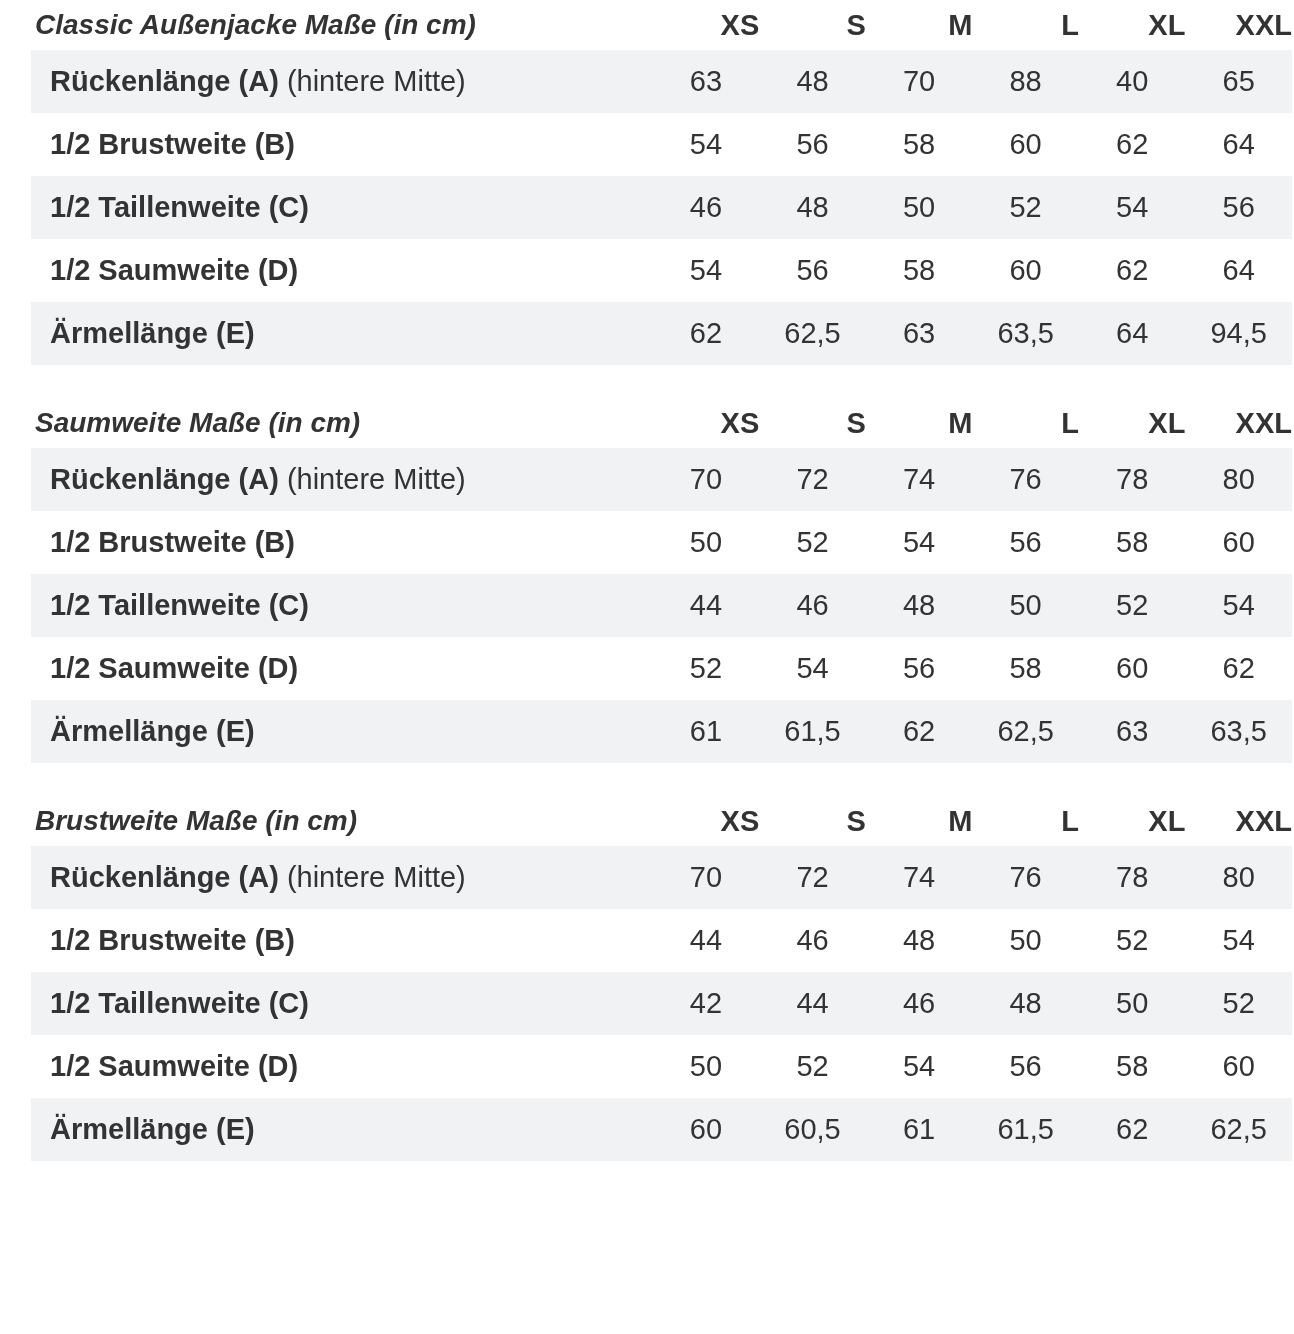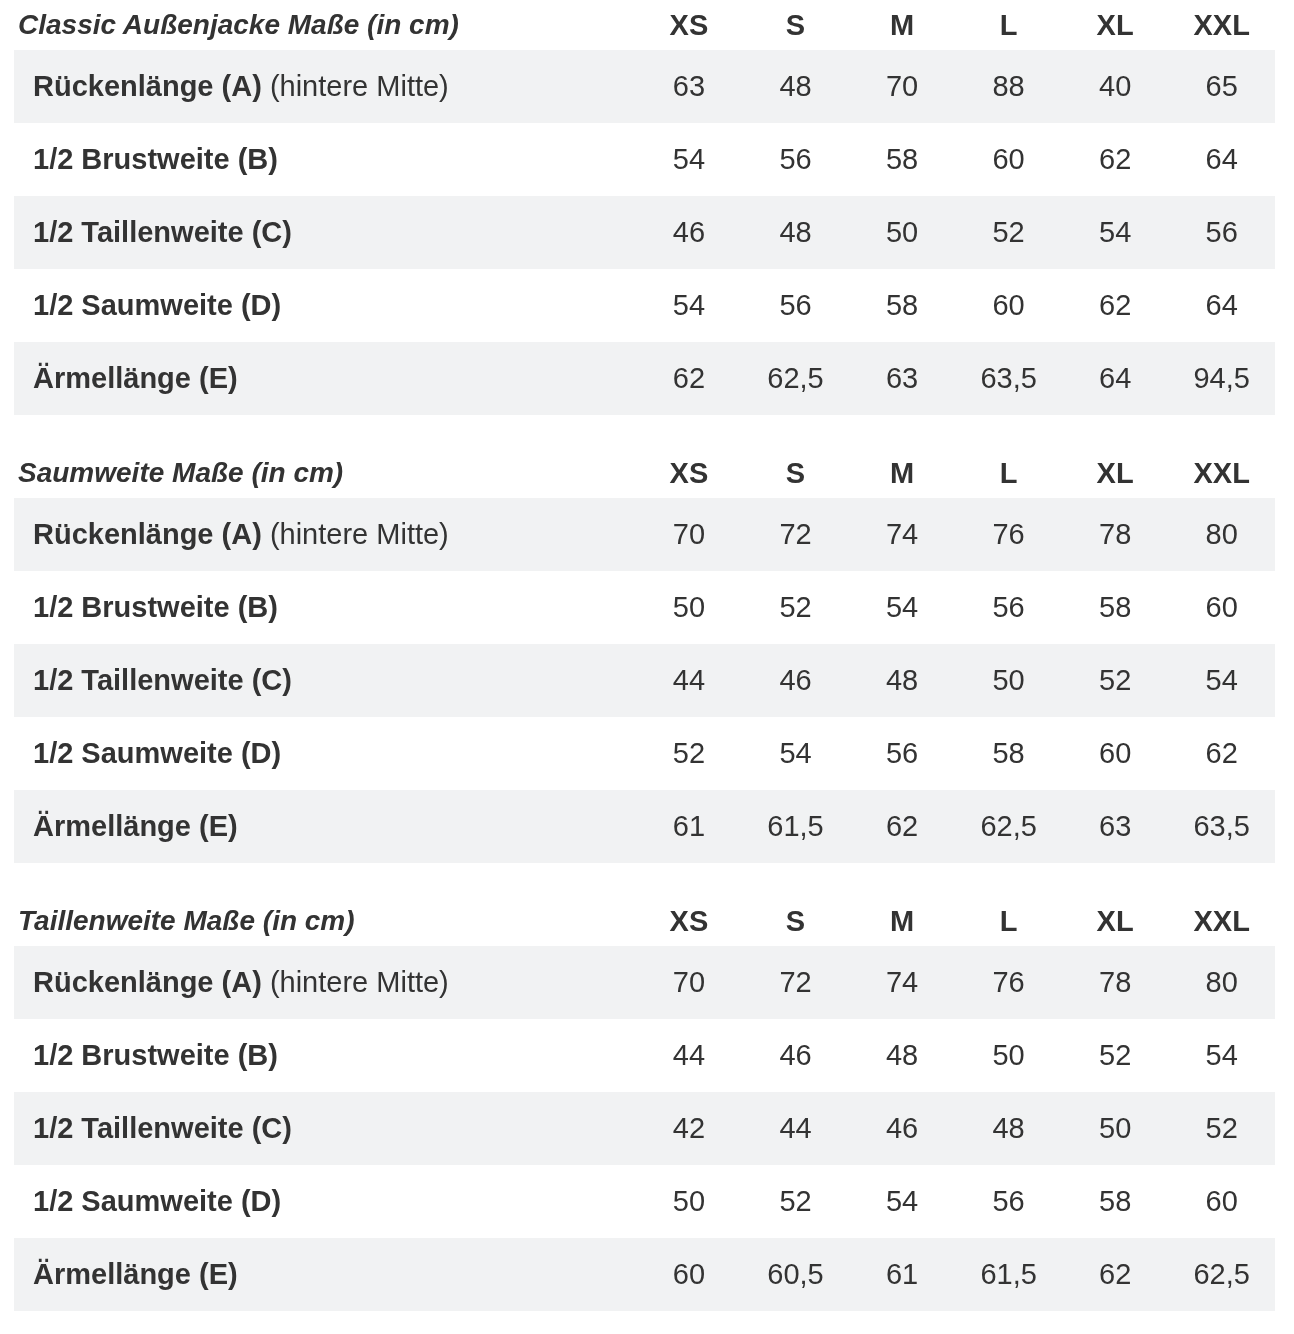--- a/index.html
+++ b/index.html
@@ -9,42 +9,43 @@
     width:1294px;
     background:var(--bg);
     color:var(--text);
     font-family:"Liberation Sans", sans-serif;
   }
   .wrap { padding:0 19px 21px 14px; }
   table.size-table {
     width:100%;
     border-collapse:collapse;
     table-layout:fixed;
+    margin-left:17px;
   }
   table.size-table + table.size-table { margin-top:33px; }
   col.c-label { width:49.3%; }
   col.c-size  { width:8.45%; }
   th.title {
     text-align:left;
     font-size:28px;
     font-style:italic;
     font-weight:700;
     height:50px;
     padding:0 0 0 4px;
     vertical-align:middle;
     white-space:nowrap;
   }
   th.size {
     font-size:29px;
     font-weight:700;
-    text-align:center;
+    text-align:right;
     vertical-align:middle;
     padding:0;
   }
-  tbody tr { height:73px; }
+  tbody tr { height:63px; }
   tbody tr:nth-child(odd) td { background:var(--stripe); }
   td.label {
     padding:0 0 0 19px;
     font-size:29px;
     font-weight:700;
     vertical-align:middle;
     white-space:nowrap;
   }
   td.label .note { font-weight:400; }
   td.val {
@@ -205,21 +206,21 @@
       <col class="c-label">
         <col class="c-size">
         <col class="c-size">
         <col class="c-size">
         <col class="c-size">
         <col class="c-size">
         <col class="c-size">
     </colgroup>
     <thead>
       <tr>
-        <th class="title">Taillenweite Maße (in cm)</th>
+        <th class="title">Brustweite Maße (in cm)</th>
         <th class="size">XS</th>
         <th class="size">S</th>
         <th class="size">M</th>
         <th class="size">L</th>
         <th class="size">XL</th>
         <th class="size">XXL</th>
       </tr>
     </thead>
     <tbody>
       <tr>

